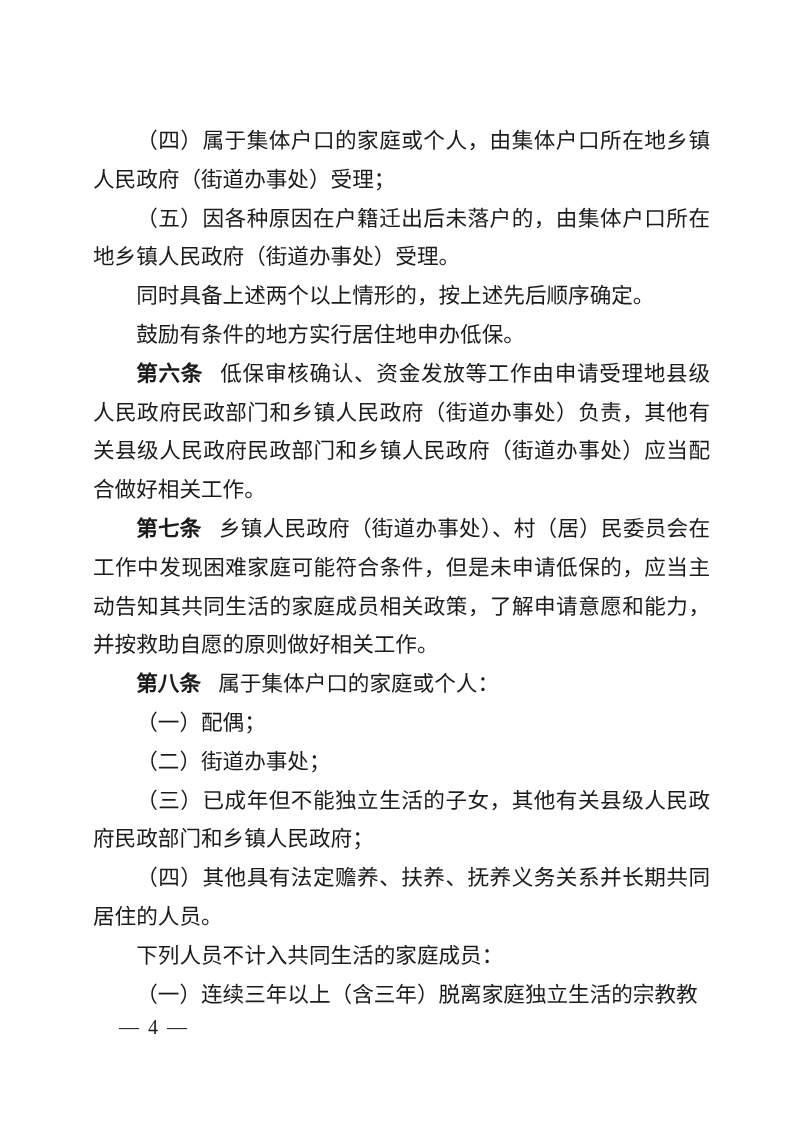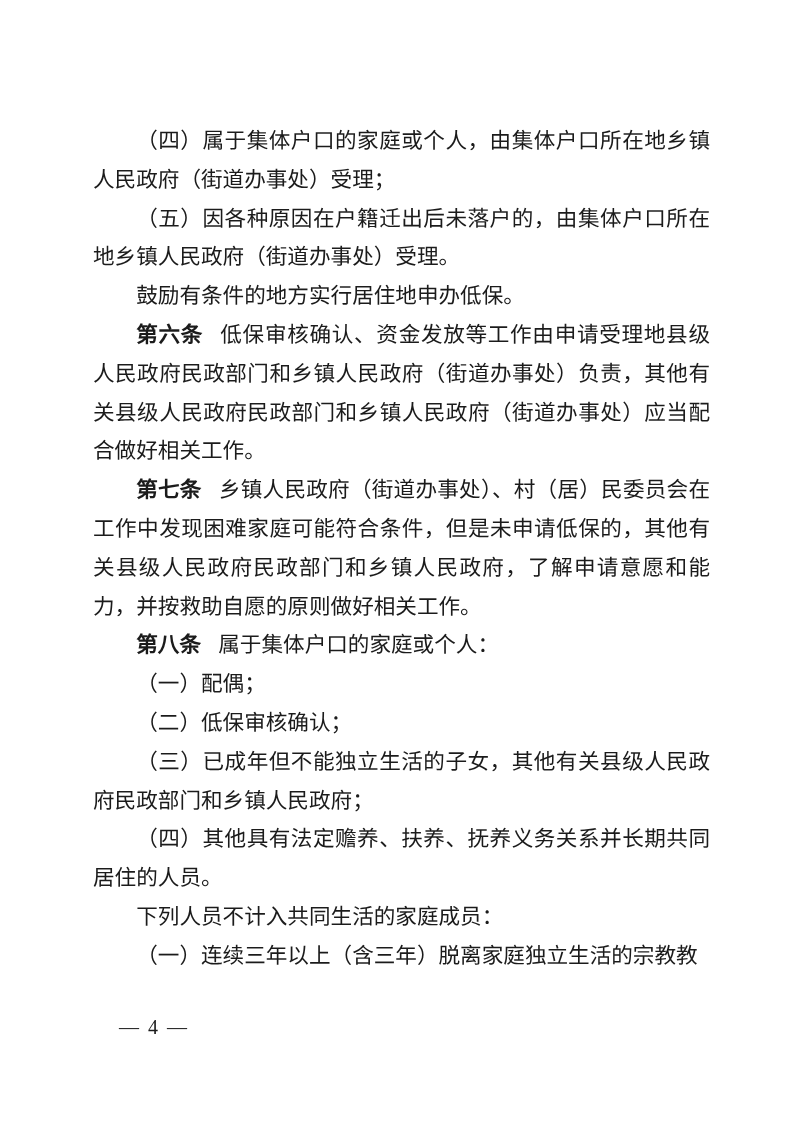--- a/index.html
+++ b/index.html
@@ -45,26 +45,27 @@
     color: #1b1b1b;
   }
 </style>
 </head>
 <body>
 
 <div class="page">
   <main class="body-text" id="paragraphs">
       <p class="para"><span>（四）属于集体户口的家庭或个人，由集体户口所在地乡镇人民政府（街道办事处）受理；</span></p>
       <p class="para"><span>（五）因各种原因在户籍迁出后未落户的，由集体户口所在地乡镇人民政府（街道办事处）受理。</span></p>
+      <p class="para"><span>同时具备上述两个以上情形的，按上述先后顺序确定。</span></p>
       <p class="para"><span>鼓励有条件的地方实行居住地申办低保。</span></p>
       <p class="para"><b class="article-no">第六条</b><span>低保审核确认、资金发放等工作由申请受理地县级人民政府民政部门和乡镇人民政府（街道办事处）负责，其他有关县级人民政府民政部门和乡镇人民政府（街道办事处）应当配合做好相关工作。</span></p>
-      <p class="para"><b class="article-no">第七条</b><span>乡镇人民政府（街道办事处）、村（居）民委员会在工作中发现困难家庭可能符合条件，但是未申请低保的，其他有关县级人民政府民政部门和乡镇人民政府，了解申请意愿和能力，并按救助自愿的原则做好相关工作。</span></p>
+      <p class="para"><b class="article-no">第七条</b><span>乡镇人民政府（街道办事处）、村（居）民委员会在工作中发现困难家庭可能符合条件，但是未申请低保的，应当主动告知其共同生活的家庭成员相关政策，了解申请意愿和能力，并按救助自愿的原则做好相关工作。</span></p>
       <p class="para"><b class="article-no">第八条</b><span>属于集体户口的家庭或个人：</span></p>
       <p class="para"><span>（一）配偶；</span></p>
-      <p class="para"><span>（二）低保审核确认；</span></p>
+      <p class="para"><span>（二）街道办事处；</span></p>
       <p class="para"><span>（三）已成年但不能独立生活的子女，其他有关县级人民政府民政部门和乡镇人民政府；</span></p>
       <p class="para"><span>（四）其他具有法定赡养、扶养、抚养义务关系并长期共同居住的人员。</span></p>
       <p class="para"><span>下列人员不计入共同生活的家庭成员：</span></p>
       <p class="para"><span>（一）连续三年以上（含三年）脱离家庭独立生活的宗教教</span></p>
     </main>
   <footer class="page-footer">
     <span>— 4 —</span>
   </footer>
 </div>
 

